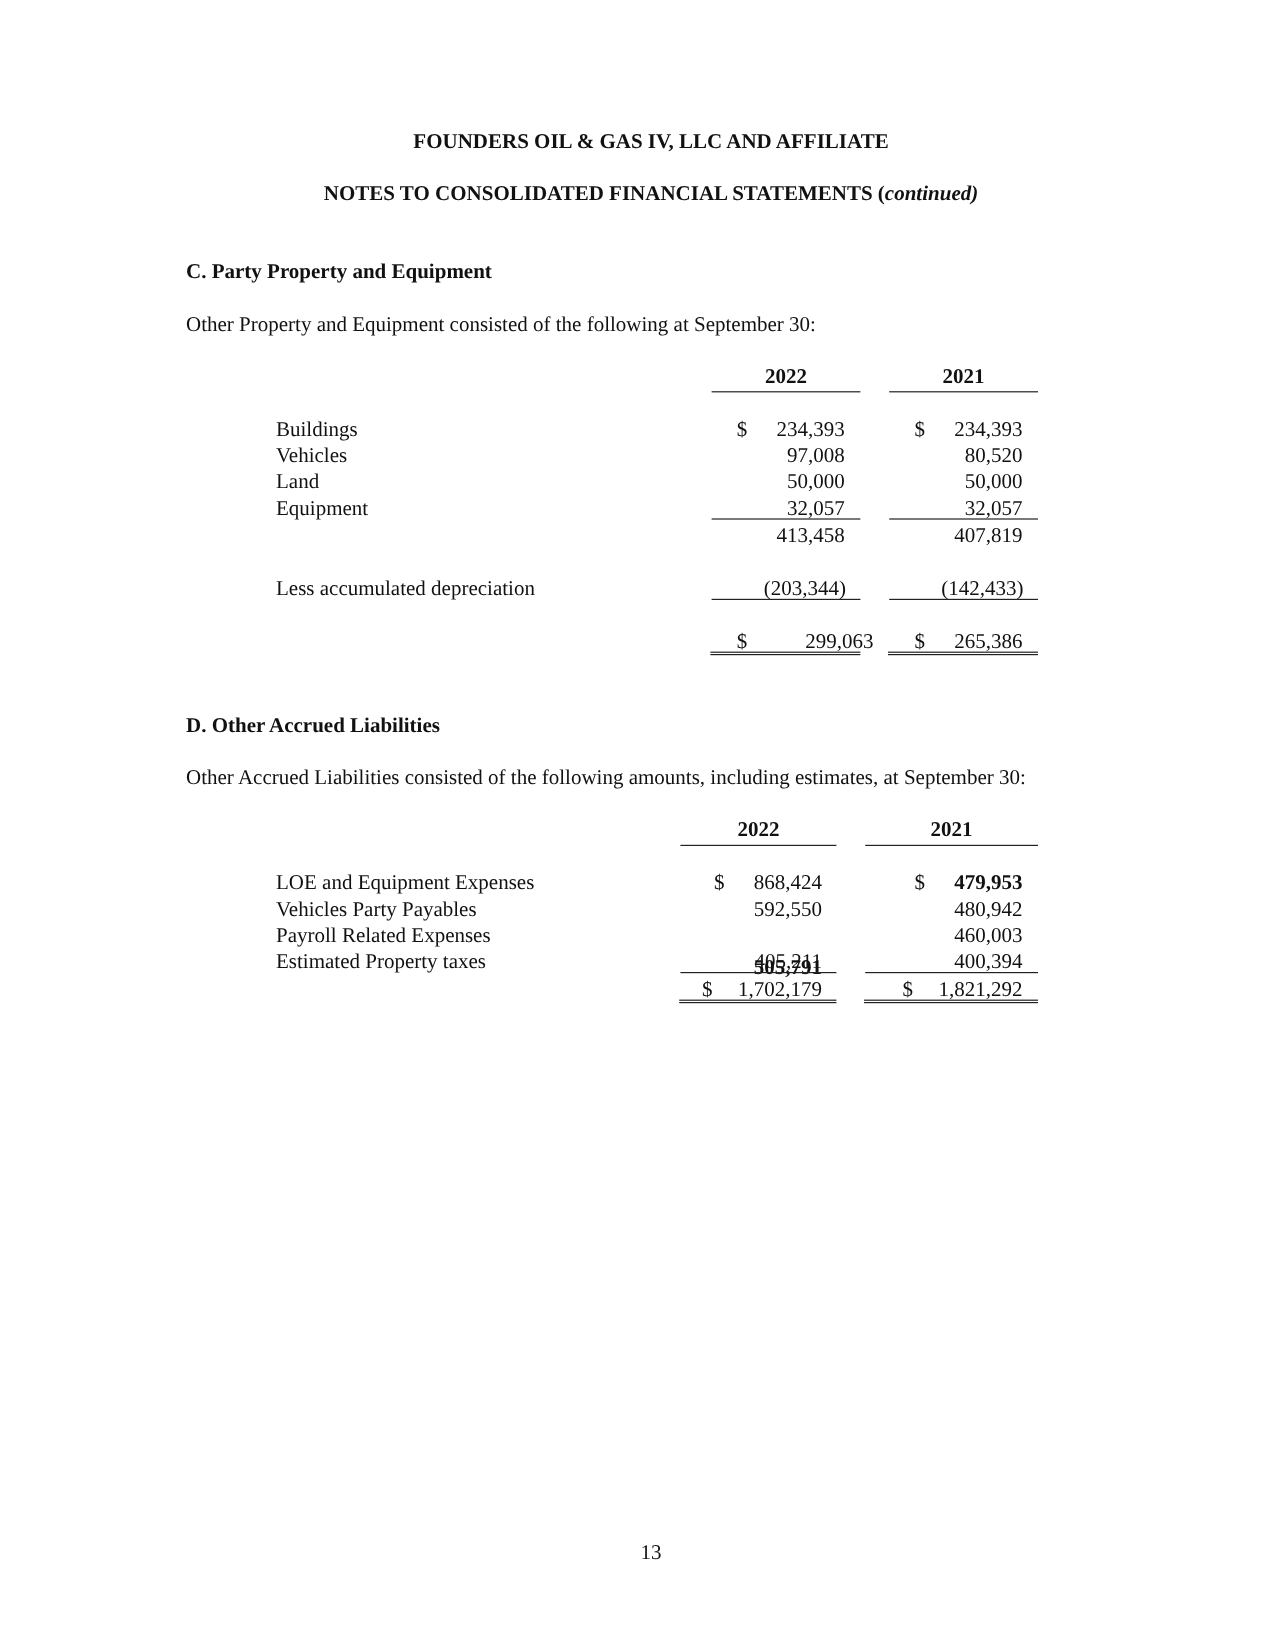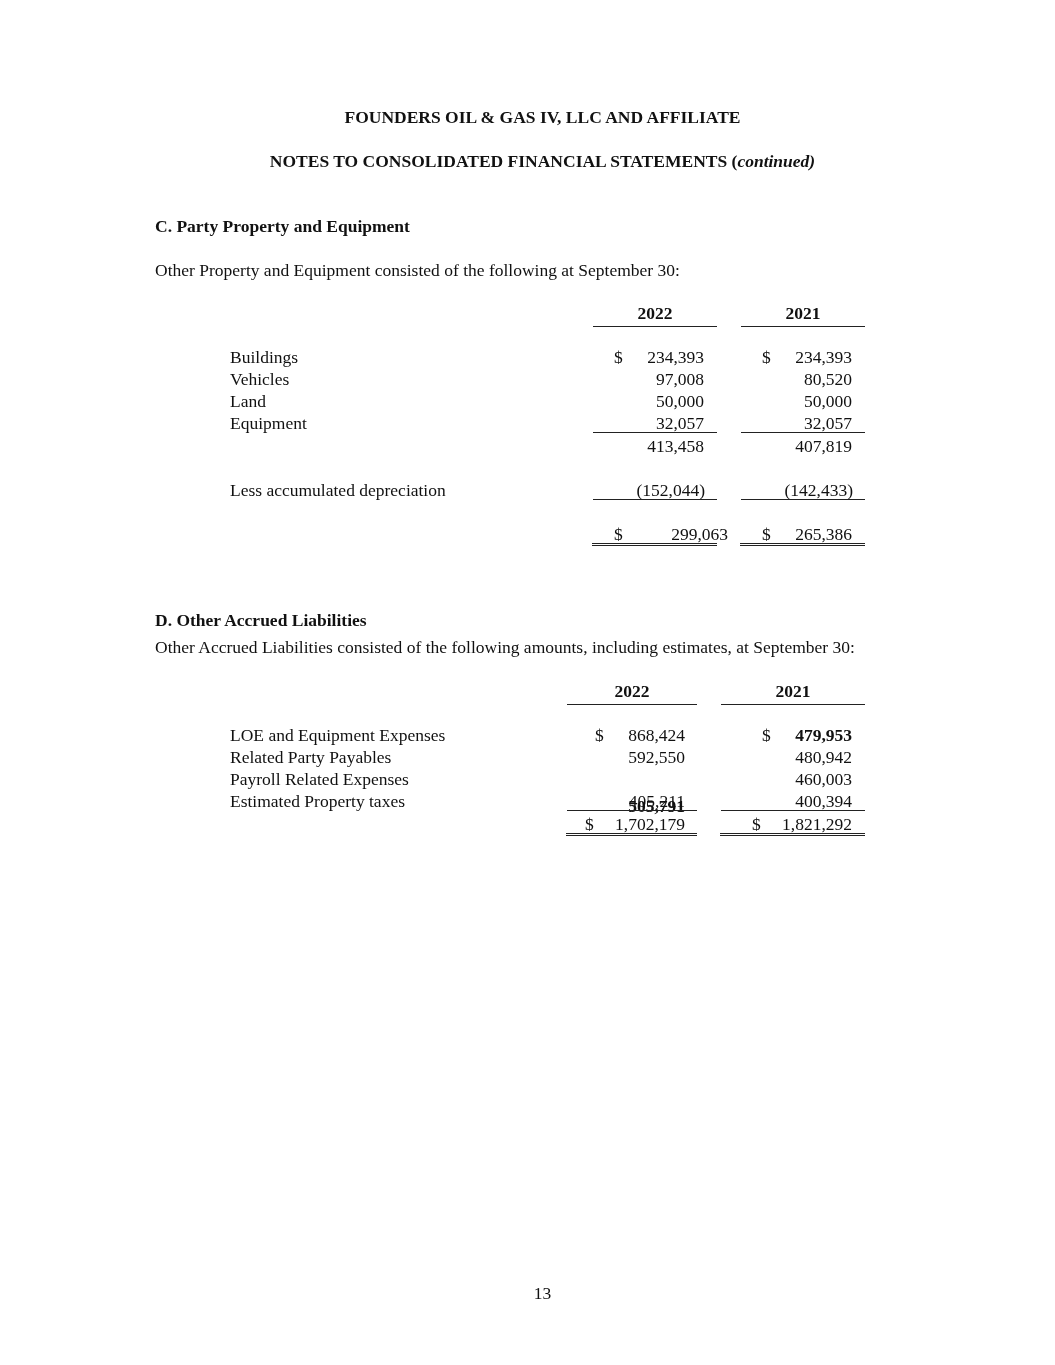--- a/index.html
+++ b/index.html
@@ -54,52 +54,52 @@
   <div class="abs uline" style="left:593px; top:432px; width:124px;"></div>
   <div class="abs uline" style="left:741px; top:432px; width:124px;"></div>
 
   <div>
     <div class="abs num" style="left:620px; top:436px; width:84px;">413,458</div>
     <div class="abs num" style="left:768px; top:436px; width:84px;">407,819</div>
   </div>
 
   <div>
     <div class="abs" style="left:230px; top:480px;">Less accumulated depreciation</div>
-    <div class="abs num" style="left:620px; top:480px; width:85px;">(152,044)</div>
+    <div class="abs num" style="left:620px; top:480px; width:85px;">(203,344)</div>
     <div class="abs num" style="left:768px; top:480px; width:85px;">(142,433)</div>
     <div class="abs uline" style="left:593px; top:499px; width:124px;"></div>
     <div class="abs uline" style="left:741px; top:499px; width:124px;"></div>
   </div>
 
   <div>
     <div class="abs" style="left:614px; top:524px;">$</div>
     <div class="abs num" style="left:620px; top:524px; width:84px;padding-left:24px;">299,063</div>
     <div class="abs" style="left:762px; top:524px;">$</div>
     <div class="abs num" style="left:768px; top:524px; width:84px;">265,386</div>
     <div class="abs dline" style="left:592px; top:543px; width:125px;"></div>
     <div class="abs dline" style="left:740px; top:543px; width:125px;"></div>
   </div>
 </div>
 
-<div class="abs bold" style="left:155px; top:610px;">D.  Other Accrued Liabilities</div>
+<div class="abs bold" style="left:155px; top:594px;">D.  Other Accrued Liabilities</div>
 <div class="abs" style="left:155px; top:637px;">Other Accrued Liabilities consisted of the following amounts, including estimates, at September 30:</div>
 
 <div class="abs hdr" style="left:567px; top:681px; width:130px;">2022</div>
 <div class="abs hdr" style="left:721px; top:681px; width:144px;">2021</div>
 
 <div>
   <div>
     <div class="abs" style="left:230px; top:725px;">LOE and Equipment Expenses</div>
     <div class="abs" style="left:595px; top:725px;">$</div>
     <div class="abs num" style="left:600px; top:725px; width:85px;">868,424</div>
     <div class="abs" style="left:762px; top:725px;">$</div>
     <div class="abs num" style="left:767px; top:725px; width:85px;font-weight:bold;">479,953</div>
   </div>
   <div>
-    <div class="abs" style="left:230px; top:747px;">Related Party Payables</div>
+    <div class="abs" style="left:230px; top:747px;">Vehicles Party Payables</div>
     <div class="abs num" style="left:600px; top:747px; width:85px;">592,550</div>
     <div class="abs num" style="left:767px; top:747px; width:85px;">480,942</div>
   </div>
   <div>
     <div class="abs" style="left:230px; top:769px;">Payroll Related Expenses</div>
     <div class="abs num" style="left:600px; top:796px; width:85px;font-weight:bold;">505,791</div>
     <div class="abs num" style="left:767px; top:769px; width:85px;">460,003</div>
   </div>
   <div>
     <div class="abs" style="left:230px; top:791px;">Estimated Property taxes</div>

